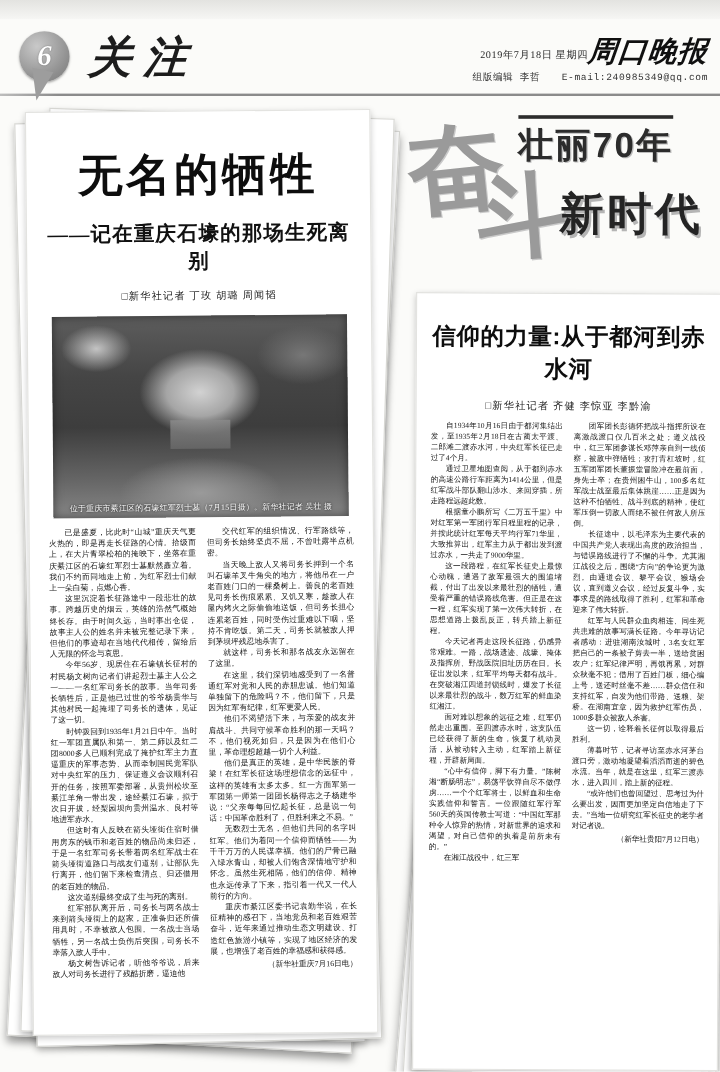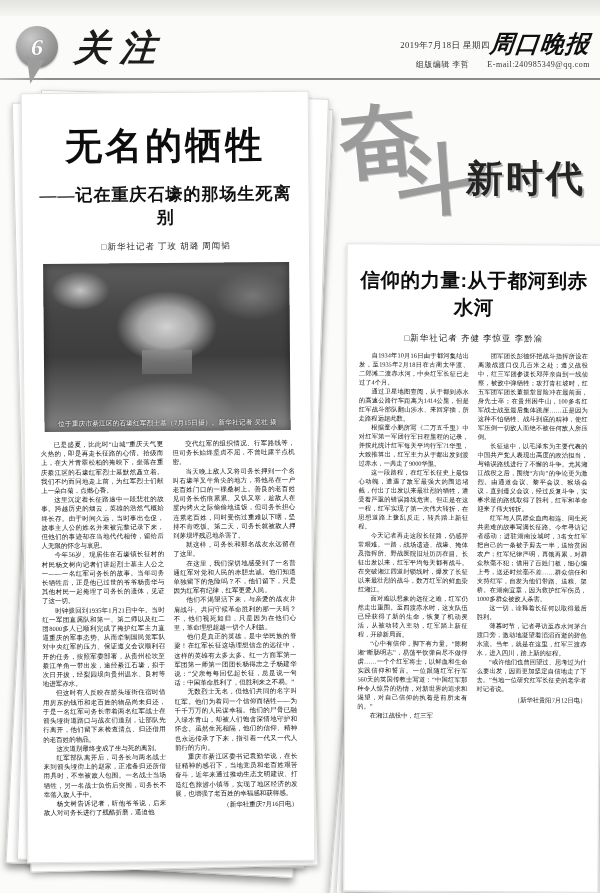--- a/index.html
+++ b/index.html
@@ -23,21 +23,21 @@
   .pin .num{color:#fff;font-size:24px;font-weight:bold;font-style:italic;
     text-shadow:0 0 1px #555;}
   .section-title{position:absolute;left:74px;top:6px;font-size:36px;font-weight:bold;
     font-style:italic;letter-spacing:10px;color:#1c1c1c;
     font-family:"Liberation Serif", serif;transform:skewX(-4deg);}
   .hmeta{position:absolute;right:10px;top:14px;text-align:right;}
   .hmeta-top{display:flex;align-items:flex-end;justify-content:flex-end;gap:0;}
   .hdate{font-size:8.5px;color:#2a2a2a;padding-bottom:4px;letter-spacing:.5px;}
   .masthead{font-size:24px;font-weight:bold;font-style:italic;color:#101010;
     letter-spacing:1px;transform:skewX(-6deg);line-height:1;}
-  .hmeta-bot{font-size:8px;color:#333;margin-top:3px;letter-spacing:.5px;}
+  .hmeta-bot{font-size:8px;color:#333;margin-top:3px;letter-spacing:.5px;font-family:Liberation Mono, monospace;}
   .hmeta-bot .sep{display:inline-block;width:18px;}
   .hrule{position:absolute;left:0;top:78px;width:600px;height:2px;
     background:linear-gradient(90deg,#bdbdbd,#8b8b8b 8%,#8b8b8b);}
   
   .stack{position:absolute;}
   .sheet-back{position:absolute;inset:0;background:#fff;border:1px solid #d8d8d4;
     box-shadow:0 3px 6px rgba(0,0,0,.28);}
   .sheet-main{position:absolute;inset:0;background:#fff;border:1px solid #e3e3e0;
     box-shadow:0 2px 5px rgba(0,0,0,.22);overflow:hidden;}
   
@@ -114,20 +114,21 @@
     <div class="hmeta-bot">
       <span>组版编辑 李哲</span><span class="sep"></span><span>E-mail:240985349@qq.com</span>
     </div>
   </div>
 </div>
 <div class="hrule"></div>
 
 <div class="banner">
   <span class="script s1">奋</span>
   <span class="script s2">斗</span>
+  <div class="line1">壮丽70年</div>
   <div class="line2">新时代</div>
 </div>
 
 <div class="stack stack-left">
   <div class="sheet-back b3"></div>
   <div class="sheet-back b1"></div>
   <div class="sheet-back b2"></div>
   <div class="sheet-main">
     <div class="l-title">无名的牺牲</div>
     <div class="l-subtitle">——记在重庆石壕的那场生死离别</div>

